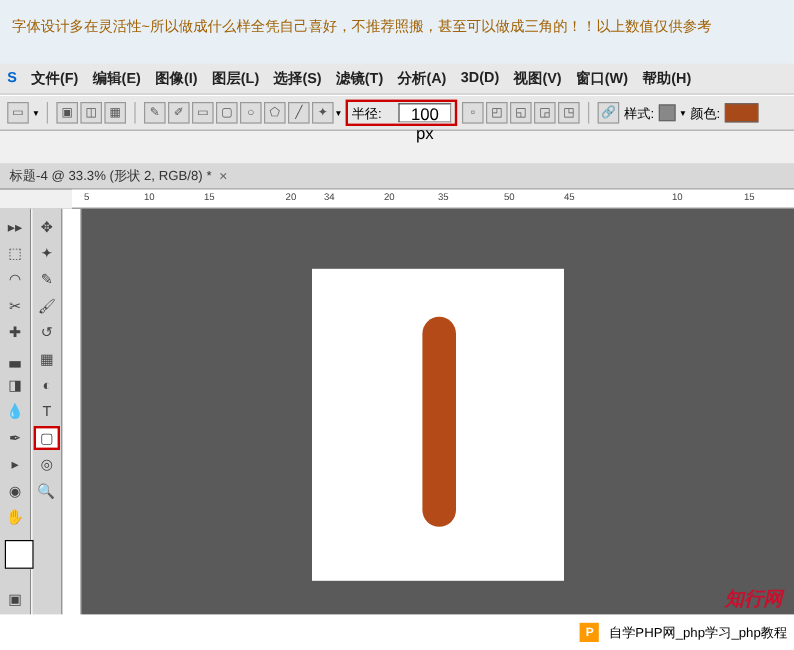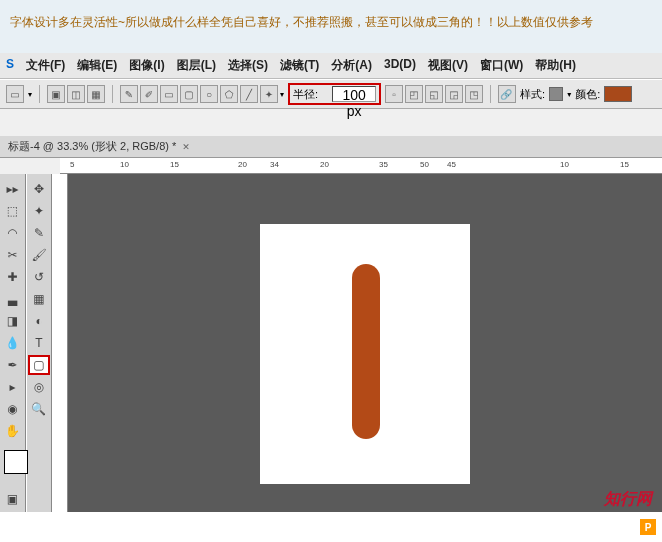--- a/index.html
+++ b/index.html
@@ -101,23 +101,23 @@
   <span class="close">✕</span>
 </div>
 
 <div class="ruler-h">
   <span style="left:10px">5</span>
   <span style="left:60px">10</span>
   <span style="left:110px">15</span>
   <span style="left:178px">20</span>
   <span style="left:210px">34</span>
   <span style="left:260px">20</span>
-  <span style="left:319px">35</span>
+  <span style="left:305px">35</span>
   <span style="left:360px">50</span>
-  <span style="left:387px">45</span>
+  <span style="left:410px">45</span>
   <span style="left:500px">10</span>
   <span style="left:560px">15</span>
 </div>
 
 <div class="work-area">
   <div class="tool-col">
     <div class="tool-btn">▸▸</div>
     <div class="tool-btn">⬚</div>
     <div class="tool-btn">◠</div>
     <div class="tool-btn">✂</div>
@@ -154,13 +154,14 @@
     <div class="canvas">
       <div class="shape"></div>
     </div>
   </div>
 </div>
 
 <div class="logo">知行网</div>
 
 <div class="footer">
   <span class="p-badge">P</span>
+  <span>自学PHP网_php学习_php教程</span>
 </div>
 
 </body></html>

